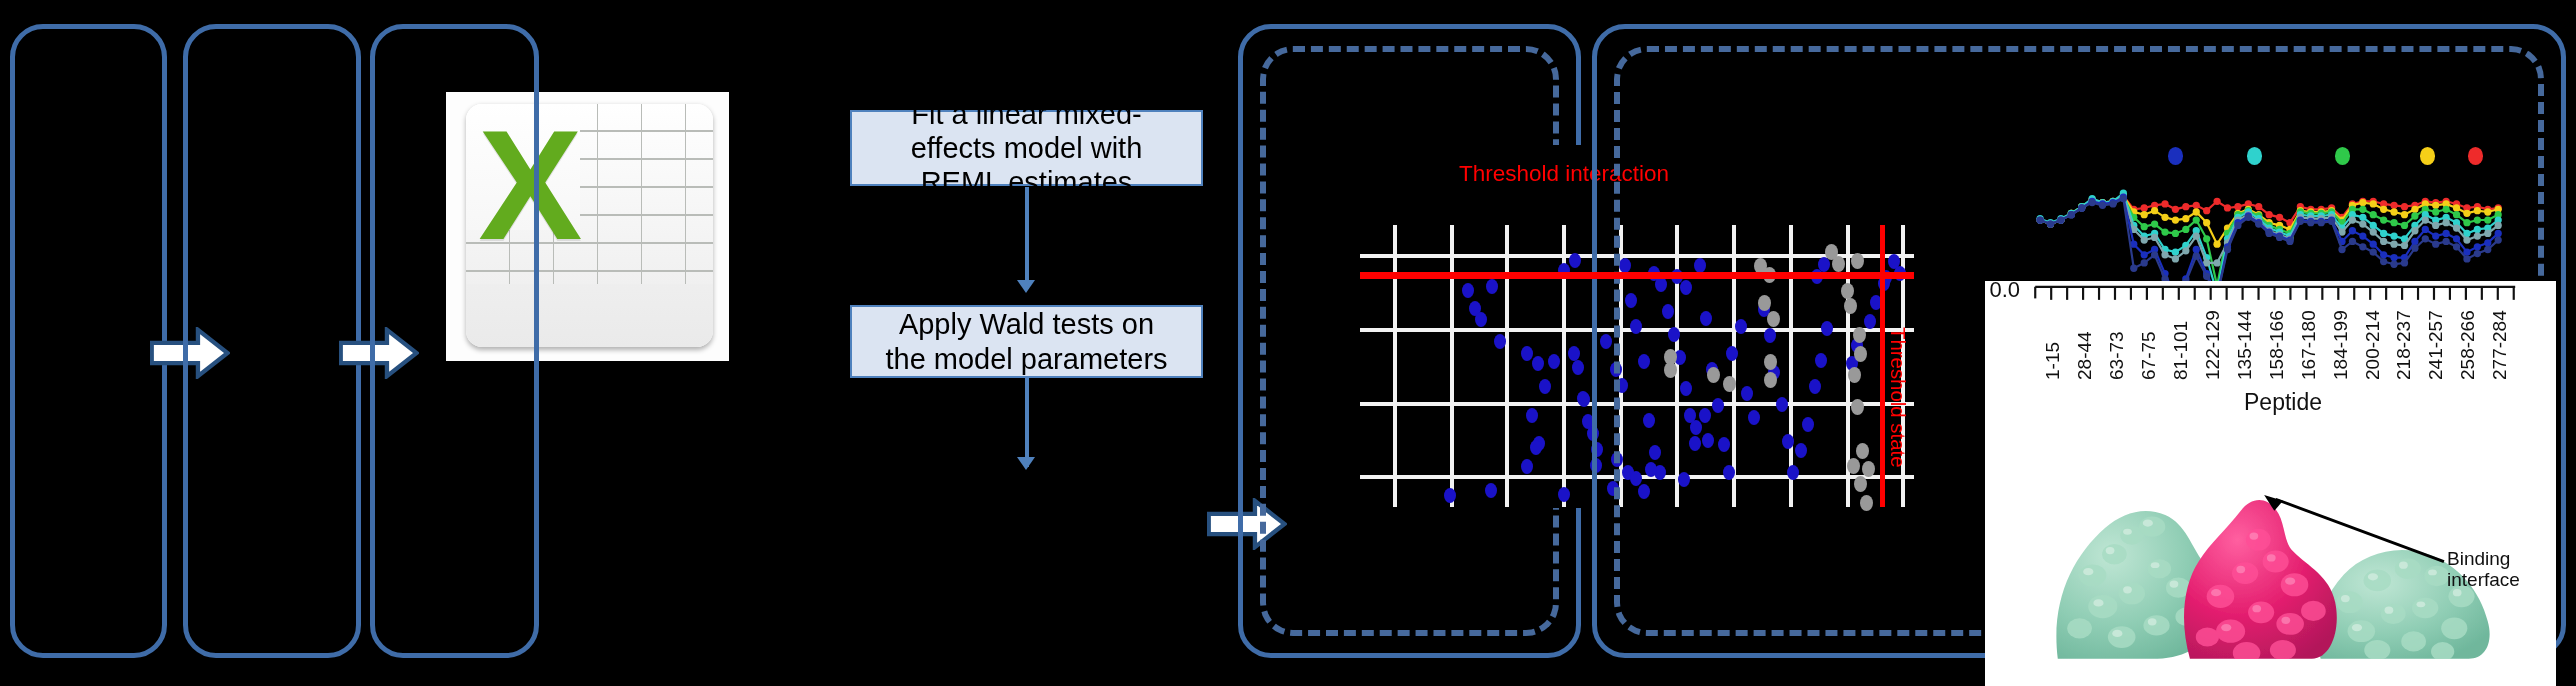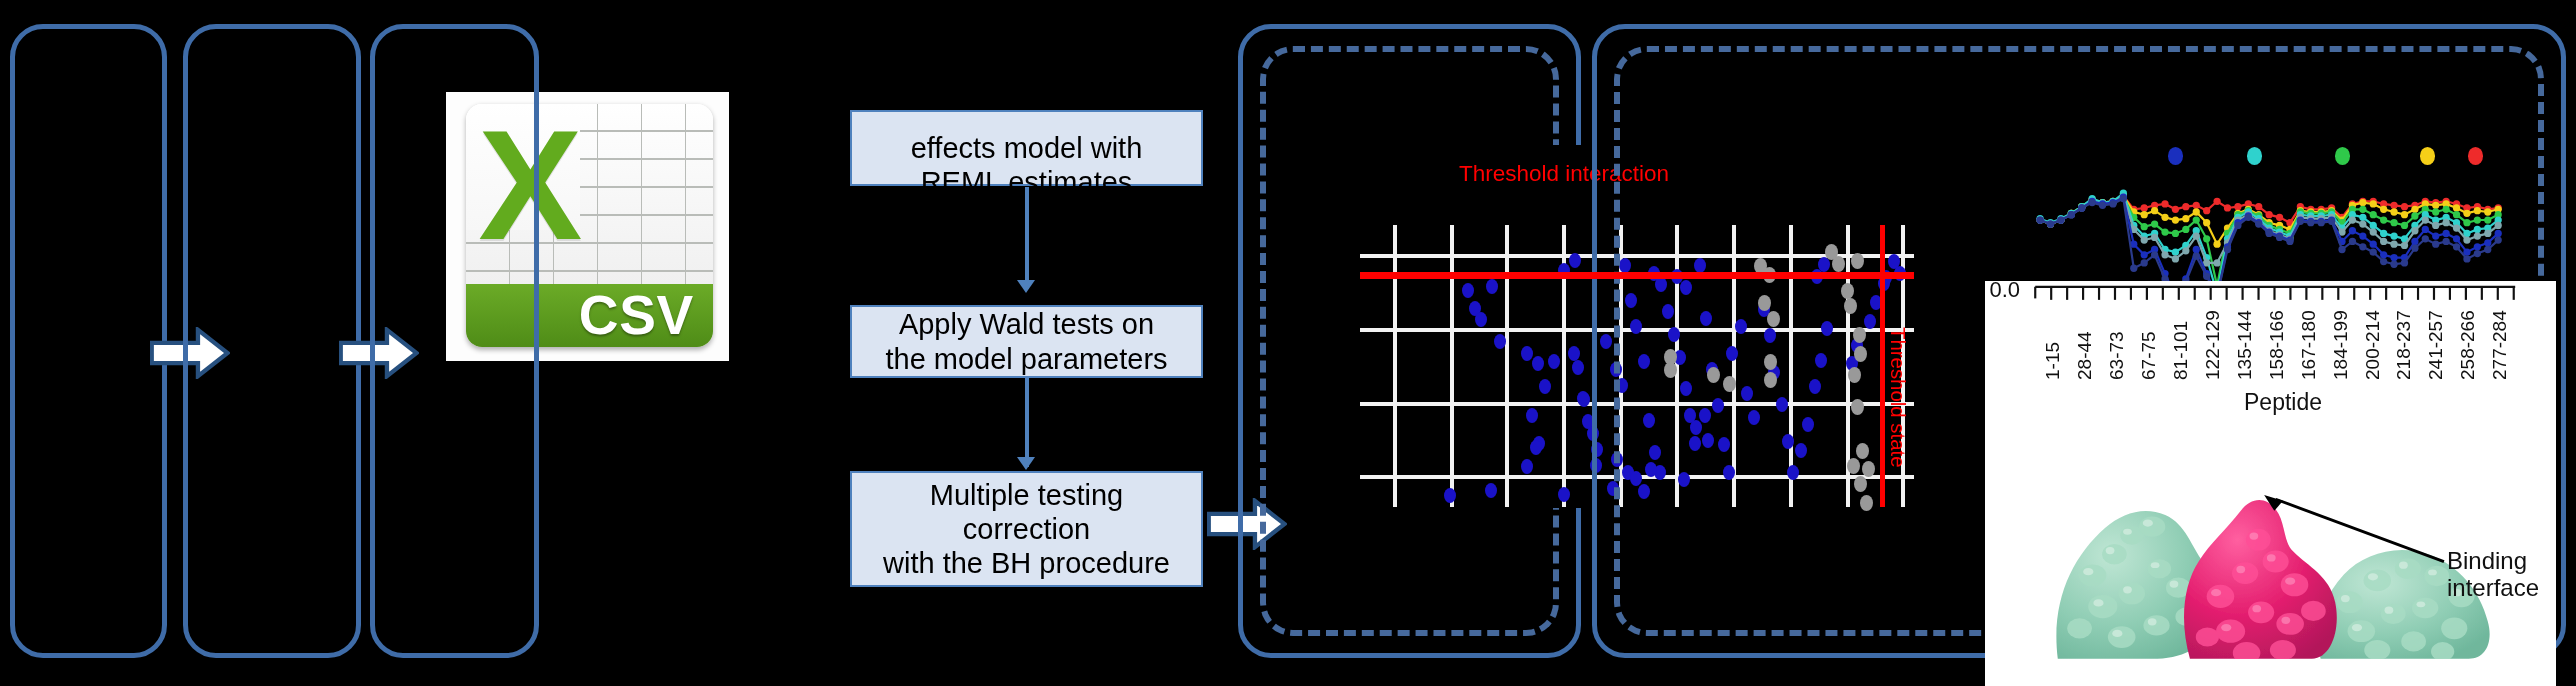--- a/index.html
+++ b/index.html
@@ -64,21 +64,21 @@
   
   .linechart{position:absolute;}
   .legend-dot{position:absolute;border-radius:50%;}
   .axis0{position:absolute;color:#111;font-size:22px;text-align:right;}
 
   
   .whitecard{position:absolute;background:#ffffff;}
   .ticklab{position:absolute;color:#111;font-size:19px;white-space:nowrap;
            transform-origin:left top;transform:rotate(-90deg);}
   .axis-title{position:absolute;color:#111;font-size:23px;}
-  .annot{position:absolute;color:#111;font-size:24px;line-height:1.12;}
+  .annot{position:absolute;color:#111;font-size:19px;line-height:1.12;}
   .protein{position:absolute;}
 </style>
 </head>
 <body>
 
 <div class="stage">
 
   <div class="panel" style="left:10.2px;top:24px;width:157px;height:634px;"></div>
 
   <div class="blockarrow" style="left:150px;top:327px;width:80px;height:52px;">
@@ -87,61 +87,51 @@
     </svg>
   </div>
 
   <div class="panel" style="left:183px;top:24px;width:178px;height:634px;"></div>
 
   <div class="csv-wrap" style="left:446px;top:92px;width:283px;height:269px;"></div>
   <div class="csv-icon" style="left:466px;top:104px;width:247px;height:243px;">
     <div class="csv-grid"></div>
     <div class="csv-grid-mask"></div>
     <div class="csv-x">X</div>
-    <div class="csv-band">
-      <span>CSV</span>
-    </div>
   </div>
 
   <div class="blockarrow" style="left:339px;top:327px;width:80px;height:52px;">
     <svg width="80" height="52" viewBox="0 0 110 72">
       <path d="M2,22 L66,22 L66,4 L107,36 L66,68 L66,50 L2,50 Z" fill="#ffffff" stroke="#27507f" stroke-width="6" stroke-linejoin="miter"></path>
     </svg>
   </div>
 
   <div class="panel" style="left:370px;top:24px;width:169px;height:634px;"></div>
 
   <div class="pbox" style="left:850px;top:110px;width:353px;height:76px;">
     <div>
-      <br>
+      <span>Fit a linear mixed-</span><br>
       <span>effects model with</span><br>
       <b>REML</b><span> estimates</span>
     </div>
   </div>
 
   <div class="connector" style="left:1025px;top:187px;height:102px;"></div>
   <div class="conn-head" style="left:1017px;top:280px;"></div>
 
   <div class="pbox" style="left:850px;top:305px;width:353px;height:73px;justify-content:center;">
     <div>
       <span>Apply </span><b>Wald tests</b><span> on</span><br>
       <span>the model parameters</span>
     </div>
   </div>
 
   <div class="connector" style="left:1025px;top:378px;height:89px;"></div>
   <div class="conn-head" style="left:1017px;top:457px;"></div>
 
-  <div class="pbox" style="left:850px;top:471px;width:353px;height:116px;">
-    <div>
-      <span>Multiple testing</span><br>
-      <span>correction</span><br>
-      <span>with the </span><b>BH</b><span> procedure</span>
-    </div>
-  </div>
 
   <div class="blockarrow" style="left:1207px;top:498px;width:80px;height:52px;">
     <svg width="80" height="52" viewBox="0 0 110 72">
       <path d="M2,22 L66,22 L66,4 L107,36 L66,68 L66,50 L2,50 Z" fill="#ffffff" stroke="#27507f" stroke-width="6" stroke-linejoin="miter"></path>
     </svg>
   </div>
 
   <div class="panel" style="left:1238px;top:24px;width:343px;height:634px;"></div>
   <div class="panel-dashed" style="left:1260px;top:46px;width:299px;height:590px;"></div>
 

